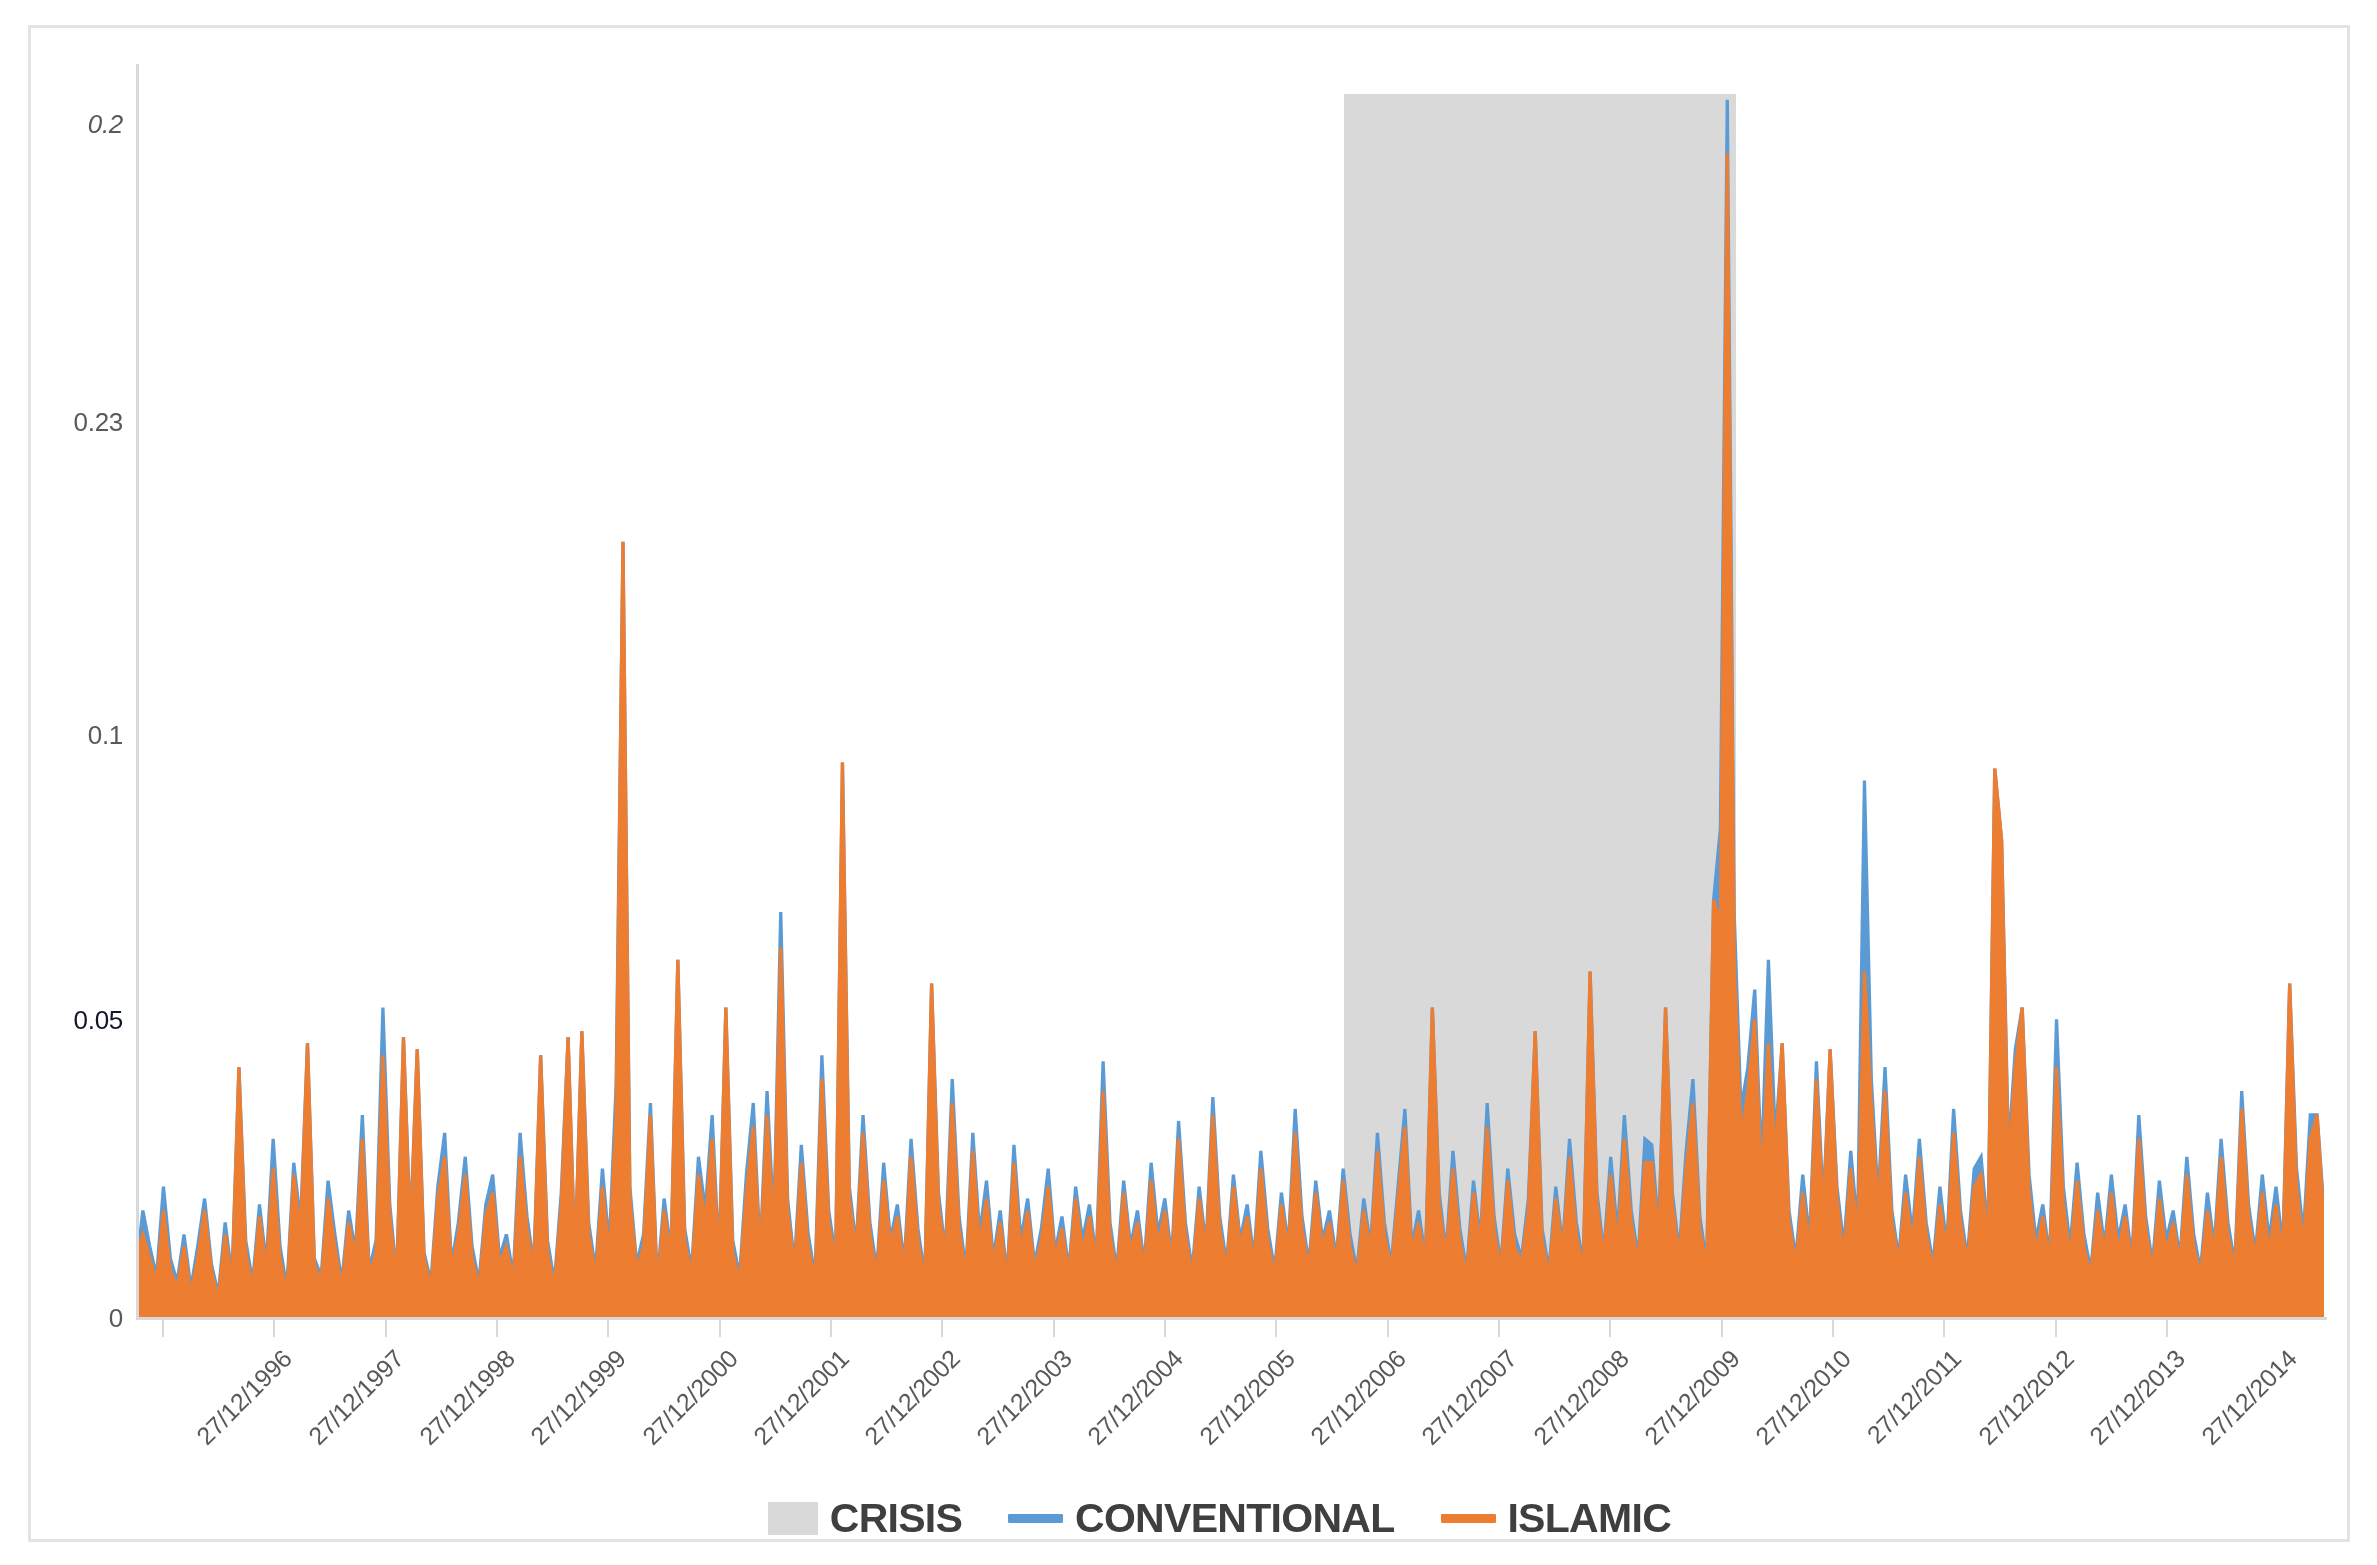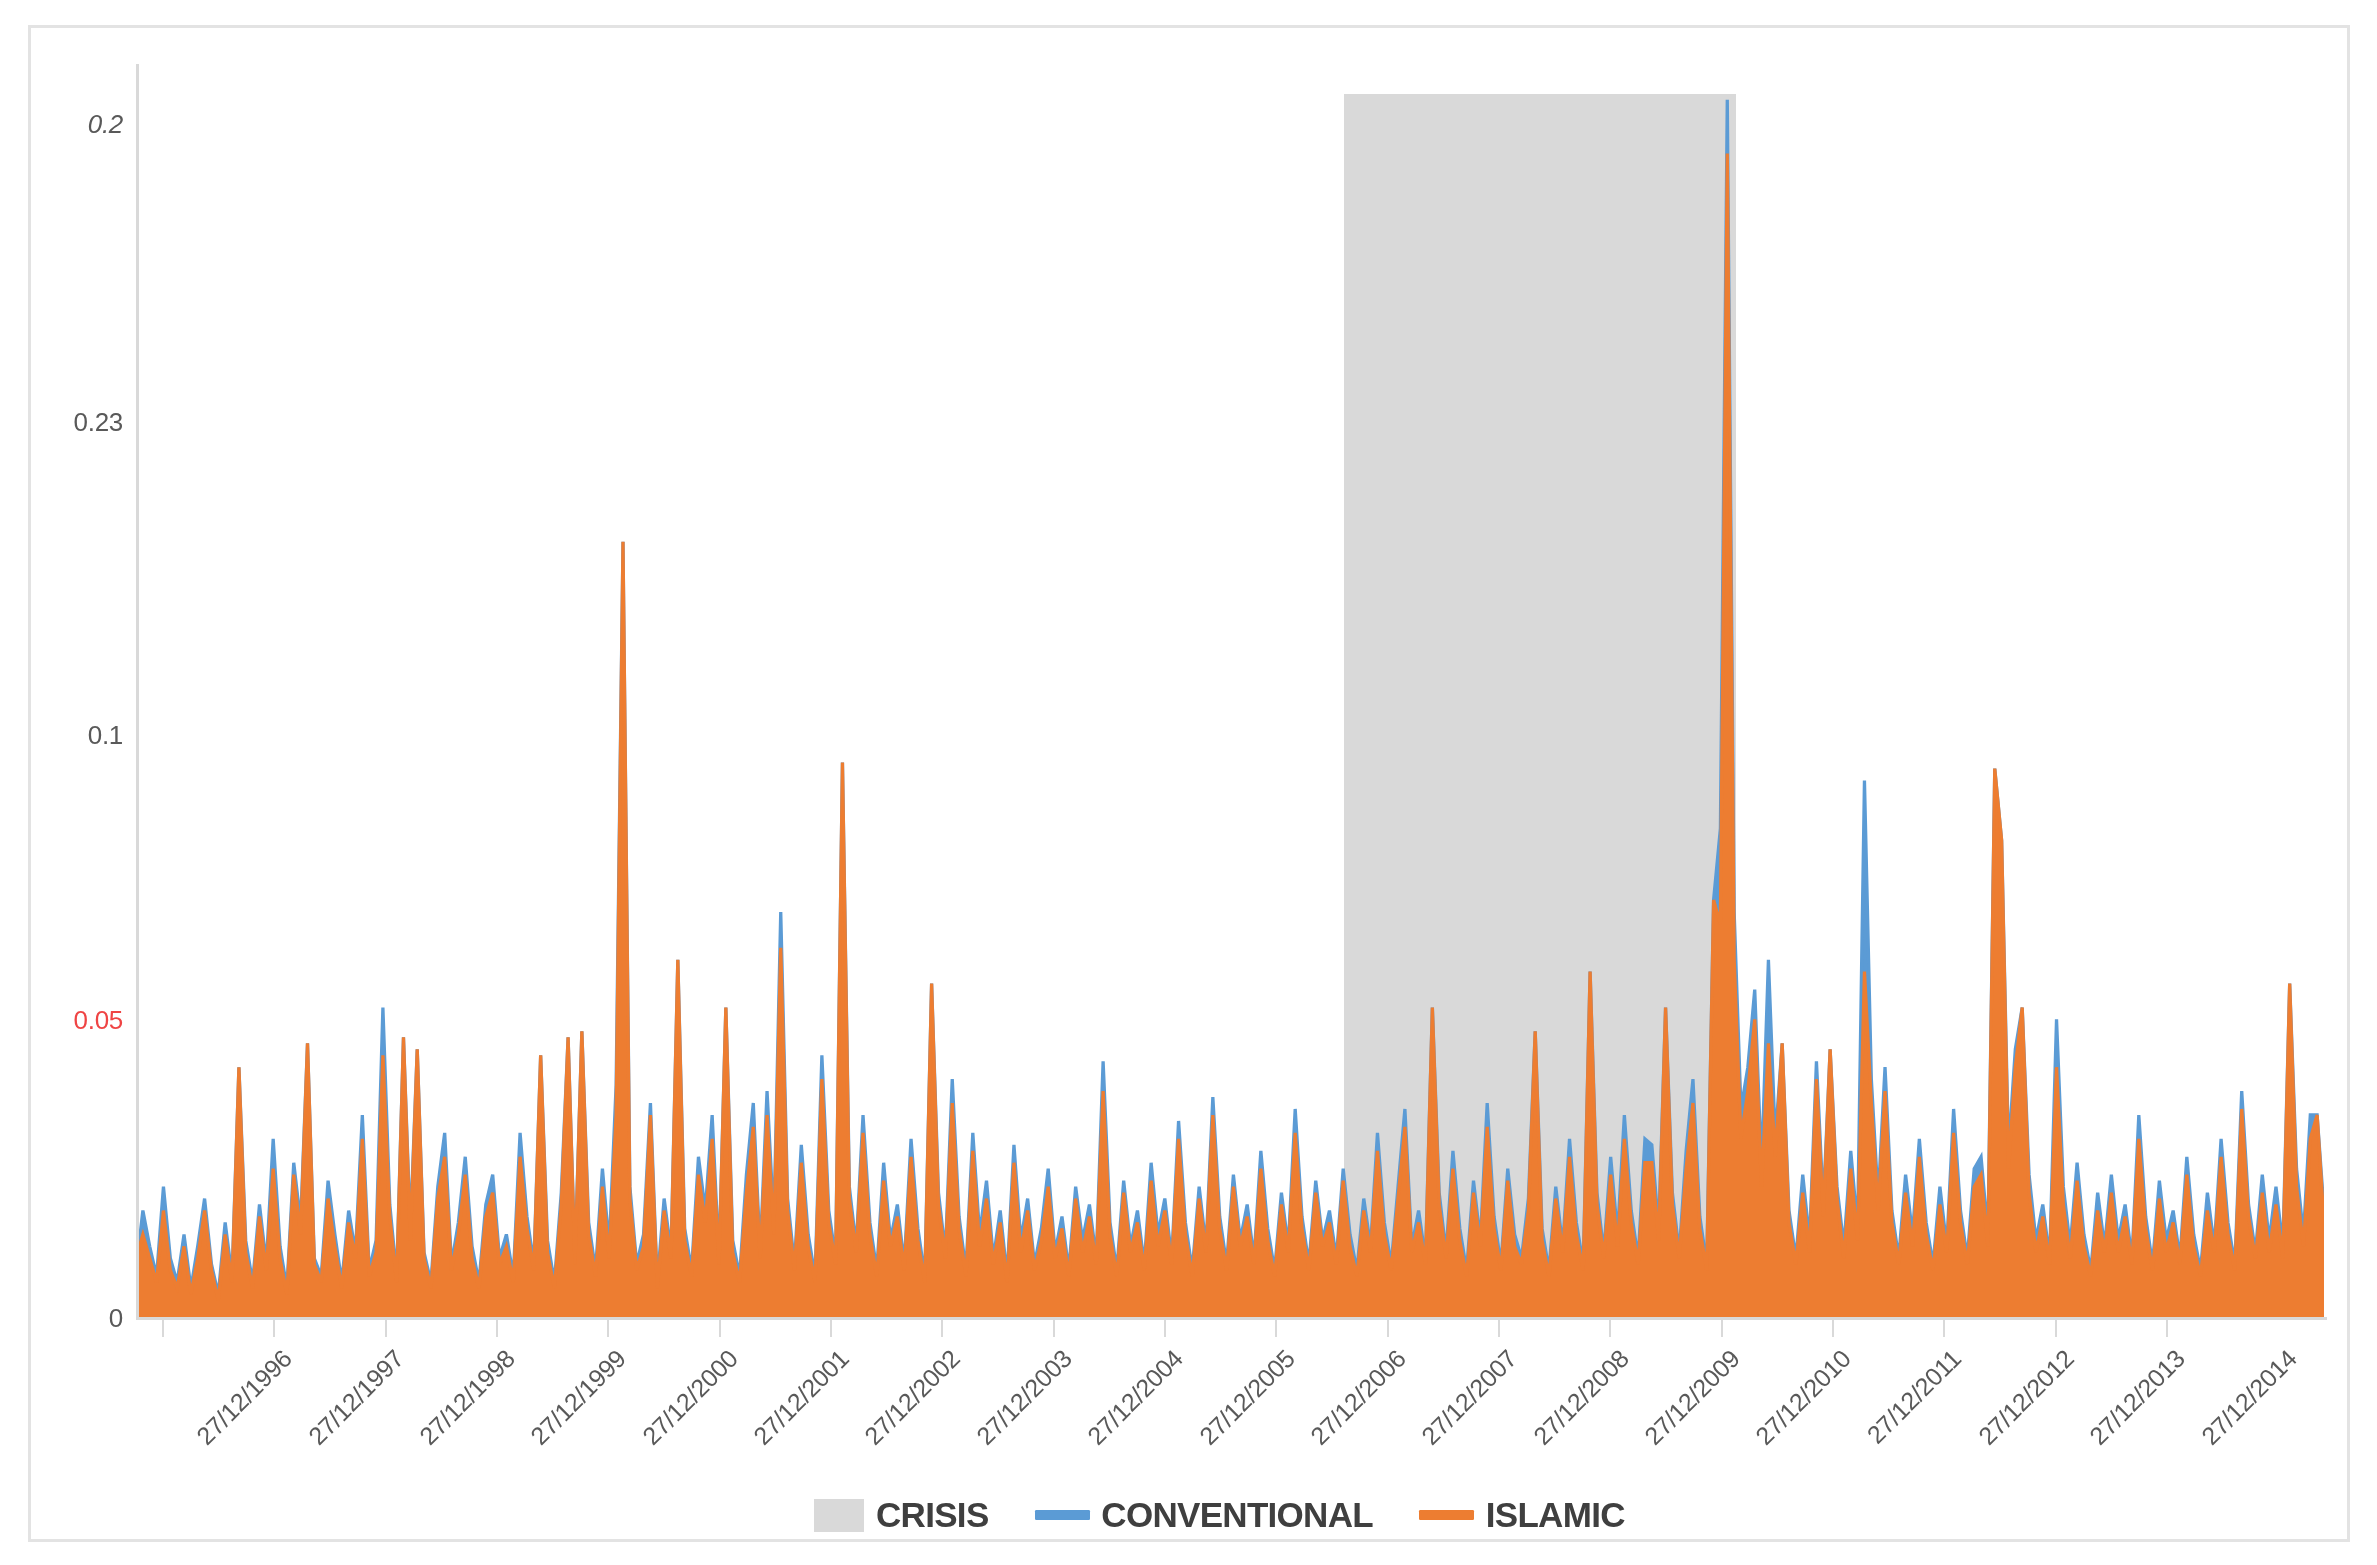--- a/index.html
+++ b/index.html
@@ -111,36 +111,36 @@
     width: 50px;
     height: 33px;
     background: #d9d9d9;
   }
   .legend-swatch-line {
     width: 55px;
     height: 9.8px;
     border-radius: 1.3px;
   }
   .legend-label {
-    font-size: 35px;
+    font-size: 41px;
     font-weight: bold;
     color: #3f3f3f;
     letter-spacing: -0.7px;
     font-family: "Liberation Sans", sans-serif;
   }
 </style>
 </head>
 <body>
 
 <div id="root">
   <div id="chart-frame">
 
     <div id="y-tick-labels">
         <div class="ytick-label" style="top: 1290px; color: rgb(89, 89, 89);">0</div>
-        <div class="ytick-label" style="top: 992px; color: #ef4444;">0.05</div>
+        <div class="ytick-label" style="top: 992px; color: #0f172a;">0.05</div>
         <div class="ytick-label" style="top: 707px; color: rgb(89, 89, 89);">0.1</div>
         <div class="ytick-label" style="top: 394px; color: rgb(89, 89, 89);">0.23</div>
         <div class="ytick-label" style="top: 96px; color: rgb(89, 89, 89); font-style: italic;">0.2</div>
       </div>
 
     <div id="plot-area">
       <div id="crisis-band" class="crisis-band" style="left: 1208px; width: 392px; top: 30px; height: 1224px; background: rgb(217, 217, 217);"></div>
       <svg id="series-svg" viewBox="0 0 3340 1915" preserveAspectRatio="none">
         <path id="series-conventional" d="M 0 1915.0 L 0.0 1842.0 L 10.5 1750.9 L 20.9 1805.6 L 31.4 1851.2 L 41.9 1714.4 L 52.4 1823.8 L 62.8 1860.3 L 73.3 1787.3 L 83.8 1869.4 L 94.2 1805.6 L 104.7 1732.6 L 115.2 1832.9 L 125.6 1878.5 L 136.1 1769.1 L 146.6 1851.2 L 157.1 1532.0 L 167.5 1796.5 L 178.0 1860.3 L 188.5 1741.7 L 198.9 1832.9 L 209.4 1641.4 L 219.9 1805.6 L 230.3 1869.4 L 240.8 1677.9 L 251.3 1769.1 L 261.8 1495.5 L 272.2 1823.8 L 282.7 1851.2 L 293.2 1705.3 L 303.6 1787.3 L 314.1 1860.3 L 324.6 1750.9 L 335.0 1814.7 L 345.5 1605.0 L 356.0 1842.0 L 366.5 1796.5 L 376.9 1440.8 L 387.4 1741.7 L 397.9 1851.2 L 408.3 1486.4 L 418.8 1778.2 L 429.3 1504.6 L 439.7 1814.7 L 450.2 1860.3 L 460.7 1714.4 L 471.2 1632.3 L 481.6 1832.9 L 492.1 1769.1 L 502.6 1668.8 L 513.0 1805.6 L 523.5 1860.3 L 534.0 1741.7 L 544.5 1696.1 L 554.9 1823.8 L 565.4 1787.3 L 575.9 1851.2 L 586.3 1632.3 L 596.8 1760.0 L 607.3 1832.9 L 617.7 1513.8 L 628.2 1796.5 L 638.7 1860.3 L 649.2 1723.5 L 659.6 1486.4 L 670.1 1823.8 L 680.6 1477.3 L 691.0 1769.1 L 701.5 1842.0 L 712.0 1687.0 L 722.4 1805.6 L 732.9 1559.4 L 743.4 729.5 L 753.9 1714.4 L 764.3 1832.9 L 774.8 1787.3 L 785.3 1586.7 L 795.7 1860.3 L 806.2 1732.6 L 816.7 1814.7 L 827.1 1367.9 L 837.6 1778.2 L 848.1 1842.0 L 858.6 1668.8 L 869.0 1750.9 L 879.5 1605.0 L 890.0 1823.8 L 900.4 1440.8 L 910.9 1796.5 L 921.4 1851.2 L 931.8 1696.1 L 942.3 1586.7 L 952.8 1814.7 L 963.3 1568.5 L 973.7 1769.1 L 984.2 1294.9 L 994.7 1732.6 L 1005.1 1832.9 L 1015.6 1650.5 L 1026.1 1787.3 L 1036.6 1851.2 L 1047.0 1513.8 L 1057.5 1750.9 L 1068.0 1823.8 L 1078.4 1066.9 L 1088.9 1714.4 L 1099.4 1805.6 L 1109.8 1605.0 L 1120.3 1769.1 L 1130.8 1842.0 L 1141.3 1677.9 L 1151.7 1796.5 L 1162.2 1741.7 L 1172.7 1832.9 L 1183.1 1641.4 L 1193.6 1778.2 L 1204.1 1851.2 L 1214.5 1404.3 L 1225.0 1723.5 L 1235.5 1814.7 L 1246.0 1550.2 L 1256.4 1760.0 L 1266.9 1842.0 L 1277.4 1632.3 L 1287.8 1787.3 L 1298.3 1705.3 L 1308.8 1823.8 L 1319.2 1750.9 L 1329.7 1851.2 L 1340.2 1650.5 L 1350.7 1796.5 L 1361.1 1732.6 L 1371.6 1832.9 L 1382.1 1778.2 L 1392.5 1687.0 L 1403.0 1814.7 L 1413.5 1760.0 L 1423.9 1842.0 L 1434.4 1714.4 L 1444.9 1796.5 L 1455.4 1741.7 L 1465.8 1823.8 L 1476.3 1522.9 L 1486.8 1769.1 L 1497.2 1842.0 L 1507.7 1705.3 L 1518.2 1805.6 L 1528.7 1750.9 L 1539.1 1832.9 L 1549.6 1677.9 L 1560.1 1787.3 L 1570.5 1732.6 L 1581.0 1823.8 L 1591.5 1614.1 L 1601.9 1769.1 L 1612.4 1842.0 L 1622.9 1714.4 L 1633.4 1805.6 L 1643.8 1577.6 L 1654.3 1760.0 L 1664.8 1832.9 L 1675.2 1696.1 L 1685.7 1796.5 L 1696.2 1741.7 L 1706.6 1823.8 L 1717.1 1659.7 L 1727.6 1778.2 L 1738.1 1842.0 L 1748.5 1723.5 L 1759.0 1805.6 L 1769.5 1595.8 L 1779.9 1760.0 L 1790.4 1832.9 L 1800.9 1705.3 L 1811.3 1796.5 L 1821.8 1750.9 L 1832.3 1823.8 L 1842.8 1687.0 L 1853.2 1787.3 L 1863.7 1842.0 L 1874.2 1732.6 L 1884.6 1805.6 L 1895.1 1632.3 L 1905.6 1769.1 L 1916.1 1832.9 L 1926.5 1714.4 L 1937.0 1595.8 L 1947.5 1805.6 L 1957.9 1750.9 L 1968.4 1823.8 L 1978.9 1440.8 L 1989.3 1723.5 L 1999.8 1814.7 L 2010.3 1659.7 L 2020.8 1778.2 L 2031.2 1842.0 L 2041.7 1705.3 L 2052.2 1796.5 L 2062.6 1586.7 L 2073.1 1760.0 L 2083.6 1832.9 L 2094.0 1687.0 L 2104.5 1787.3 L 2115.0 1823.8 L 2125.5 1732.6 L 2135.9 1477.3 L 2146.4 1778.2 L 2156.9 1842.0 L 2167.3 1714.4 L 2177.8 1805.6 L 2188.3 1641.4 L 2198.7 1769.1 L 2209.2 1832.9 L 2219.7 1386.1 L 2230.2 1723.5 L 2240.6 1814.7 L 2251.1 1668.8 L 2261.6 1787.3 L 2272.0 1605.0 L 2282.5 1750.9 L 2293.0 1823.8 L 2303.4 1641.4 L 2313.9 1650.5 L 2324.4 1778.2 L 2334.9 1440.8 L 2345.3 1723.5 L 2355.8 1814.7 L 2366.3 1659.7 L 2376.7 1550.2 L 2387.2 1760.0 L 2397.7 1832.9 L 2408.2 1276.7 L 2418.6 1167.2 L 2429.1 54.7 L 2439.6 1294.9 L 2450.0 1595.8 L 2460.5 1532.0 L 2471.0 1413.5 L 2481.4 1687.0 L 2491.9 1367.9 L 2502.4 1641.4 L 2512.9 1495.5 L 2523.3 1750.9 L 2533.8 1823.8 L 2544.3 1696.1 L 2554.7 1796.5 L 2565.2 1522.9 L 2575.7 1741.7 L 2586.1 1504.6 L 2596.6 1714.4 L 2607.1 1805.6 L 2617.6 1659.7 L 2628.0 1778.2 L 2638.5 1094.3 L 2649.0 1550.2 L 2659.4 1732.6 L 2669.9 1532.0 L 2680.4 1750.9 L 2690.8 1823.8 L 2701.3 1696.1 L 2711.8 1787.3 L 2722.3 1641.4 L 2732.7 1769.1 L 2743.2 1832.9 L 2753.7 1714.4 L 2764.1 1805.6 L 2774.6 1595.8 L 2785.1 1750.9 L 2795.5 1823.8 L 2806.0 1687.0 L 2816.5 1668.8 L 2827.0 1787.3 L 2837.4 1076.0 L 2847.9 1185.5 L 2858.4 1659.7 L 2868.8 1504.6 L 2879.3 1440.8 L 2889.8 1696.1 L 2900.3 1796.5 L 2910.7 1741.7 L 2921.2 1823.8 L 2931.7 1459.0 L 2942.1 1714.4 L 2952.6 1805.6 L 2963.1 1677.9 L 2973.5 1787.3 L 2984.0 1842.0 L 2994.5 1723.5 L 3005.0 1805.6 L 3015.4 1696.1 L 3025.9 1796.5 L 3036.4 1741.7 L 3046.8 1823.8 L 3057.3 1605.0 L 3067.8 1760.0 L 3078.2 1832.9 L 3088.7 1705.3 L 3099.2 1796.5 L 3109.7 1750.9 L 3120.1 1823.8 L 3130.6 1668.8 L 3141.1 1787.3 L 3151.5 1842.0 L 3162.0 1723.5 L 3172.5 1805.6 L 3182.9 1641.4 L 3193.4 1769.1 L 3203.9 1832.9 L 3214.4 1568.5 L 3224.8 1741.7 L 3235.3 1814.7 L 3245.8 1696.1 L 3256.2 1796.5 L 3266.7 1714.4 L 3277.2 1805.6 L 3287.6 1404.3 L 3298.1 1687.0 L 3308.6 1787.3 L 3319.1 1605.0 L 3329.5 1605.0 L 3340.0 1750.9 L 3340.0 1915.0 Z" fill="#5b9bd5" stroke="#5b9bd5" stroke-width="5"></path>
         <path id="series-islamic" d="M 0 1915.0 L 0.0 1823.8 L 10.5 1787.3 L 20.9 1823.8 L 31.4 1860.3 L 41.9 1750.9 L 52.4 1842.0 L 62.8 1869.4 L 73.3 1805.6 L 83.8 1878.5 L 94.2 1823.8 L 104.7 1750.9 L 115.2 1842.0 L 125.6 1887.6 L 136.1 1787.3 L 146.6 1860.3 L 157.1 1532.0 L 167.5 1814.7 L 178.0 1869.4 L 188.5 1760.0 L 198.9 1842.0 L 209.4 1687.0 L 219.9 1823.8 L 230.3 1878.5 L 240.8 1696.1 L 251.3 1787.3 L 261.8 1495.5 L 272.2 1832.9 L 282.7 1860.3 L 293.2 1732.6 L 303.6 1805.6 L 314.1 1869.4 L 324.6 1769.1 L 335.0 1823.8 L 345.5 1641.4 L 356.0 1851.2 L 366.5 1814.7 L 376.9 1513.8 L 387.4 1760.0 L 397.9 1860.3 L 408.3 1486.4 L 418.8 1796.5 L 429.3 1504.6 L 439.7 1823.8 L 450.2 1869.4 L 460.7 1732.6 L 471.2 1668.8 L 481.6 1842.0 L 492.1 1787.3 L 502.6 1696.1 L 513.0 1823.8 L 523.5 1869.4 L 534.0 1760.0 L 544.5 1723.5 L 554.9 1832.9 L 565.4 1805.6 L 575.9 1860.3 L 586.3 1668.8 L 596.8 1778.2 L 607.3 1842.0 L 617.7 1513.8 L 628.2 1814.7 L 638.7 1869.4 L 649.2 1741.7 L 659.6 1486.4 L 670.1 1832.9 L 680.6 1477.3 L 691.0 1787.3 L 701.5 1851.2 L 712.0 1714.4 L 722.4 1823.8 L 732.9 1605.0 L 743.4 729.5 L 753.9 1732.6 L 764.3 1842.0 L 774.8 1805.6 L 785.3 1605.0 L 795.7 1869.4 L 806.2 1750.9 L 816.7 1823.8 L 827.1 1367.9 L 837.6 1796.5 L 848.1 1851.2 L 858.6 1696.1 L 869.0 1769.1 L 879.5 1641.4 L 890.0 1832.9 L 900.4 1440.8 L 910.9 1814.7 L 921.4 1860.3 L 931.8 1723.5 L 942.3 1623.2 L 952.8 1823.8 L 963.3 1605.0 L 973.7 1787.3 L 984.2 1349.6 L 994.7 1750.9 L 1005.1 1842.0 L 1015.6 1677.9 L 1026.1 1805.6 L 1036.6 1860.3 L 1047.0 1550.2 L 1057.5 1769.1 L 1068.0 1832.9 L 1078.4 1066.9 L 1088.9 1732.6 L 1099.4 1814.7 L 1109.8 1632.3 L 1120.3 1787.3 L 1130.8 1851.2 L 1141.3 1705.3 L 1151.7 1805.6 L 1162.2 1760.0 L 1172.7 1842.0 L 1183.1 1668.8 L 1193.6 1796.5 L 1204.1 1860.3 L 1214.5 1404.3 L 1225.0 1741.7 L 1235.5 1823.8 L 1246.0 1586.7 L 1256.4 1778.2 L 1266.9 1851.2 L 1277.4 1659.7 L 1287.8 1805.6 L 1298.3 1732.6 L 1308.8 1832.9 L 1319.2 1769.1 L 1329.7 1860.3 L 1340.2 1677.9 L 1350.7 1814.7 L 1361.1 1750.9 L 1371.6 1842.0 L 1382.1 1796.5 L 1392.5 1714.4 L 1403.0 1823.8 L 1413.5 1778.2 L 1423.9 1851.2 L 1434.4 1732.6 L 1444.9 1814.7 L 1455.4 1760.0 L 1465.8 1832.9 L 1476.3 1568.5 L 1486.8 1787.3 L 1497.2 1851.2 L 1507.7 1723.5 L 1518.2 1814.7 L 1528.7 1769.1 L 1539.1 1842.0 L 1549.6 1705.3 L 1560.1 1805.6 L 1570.5 1750.9 L 1581.0 1832.9 L 1591.5 1641.4 L 1601.9 1787.3 L 1612.4 1851.2 L 1622.9 1732.6 L 1633.4 1814.7 L 1643.8 1605.0 L 1654.3 1778.2 L 1664.8 1842.0 L 1675.2 1714.4 L 1685.7 1805.6 L 1696.2 1760.0 L 1706.6 1832.9 L 1717.1 1687.0 L 1727.6 1796.5 L 1738.1 1851.2 L 1748.5 1741.7 L 1759.0 1814.7 L 1769.5 1632.3 L 1779.9 1778.2 L 1790.4 1842.0 L 1800.9 1723.5 L 1811.3 1805.6 L 1821.8 1769.1 L 1832.3 1832.9 L 1842.8 1705.3 L 1853.2 1805.6 L 1863.7 1851.2 L 1874.2 1750.9 L 1884.6 1814.7 L 1895.1 1659.7 L 1905.6 1787.3 L 1916.1 1842.0 L 1926.5 1732.6 L 1937.0 1623.2 L 1947.5 1814.7 L 1957.9 1769.1 L 1968.4 1832.9 L 1978.9 1440.8 L 1989.3 1741.7 L 1999.8 1823.8 L 2010.3 1687.0 L 2020.8 1796.5 L 2031.2 1851.2 L 2041.7 1723.5 L 2052.2 1805.6 L 2062.6 1623.2 L 2073.1 1778.2 L 2083.6 1842.0 L 2094.0 1705.3 L 2104.5 1805.6 L 2115.0 1832.9 L 2125.5 1750.9 L 2135.9 1477.3 L 2146.4 1796.5 L 2156.9 1851.2 L 2167.3 1732.6 L 2177.8 1814.7 L 2188.3 1668.8 L 2198.7 1787.3 L 2209.2 1842.0 L 2219.7 1386.1 L 2230.2 1741.7 L 2240.6 1823.8 L 2251.1 1696.1 L 2261.6 1805.6 L 2272.0 1641.4 L 2282.5 1769.1 L 2293.0 1832.9 L 2303.4 1677.9 L 2313.9 1677.9 L 2324.4 1796.5 L 2334.9 1440.8 L 2345.3 1741.7 L 2355.8 1823.8 L 2366.3 1687.0 L 2376.7 1586.7 L 2387.2 1778.2 L 2397.7 1842.0 L 2408.2 1276.7 L 2418.6 1313.1 L 2429.1 136.8 L 2439.6 1367.9 L 2450.0 1641.4 L 2460.5 1568.5 L 2471.0 1459.0 L 2481.4 1714.4 L 2491.9 1495.5 L 2502.4 1668.8 L 2512.9 1495.5 L 2523.3 1769.1 L 2533.8 1832.9 L 2544.3 1723.5 L 2554.7 1814.7 L 2565.2 1550.2 L 2575.7 1760.0 L 2586.1 1504.6 L 2596.6 1732.6 L 2607.1 1823.8 L 2617.6 1687.0 L 2628.0 1796.5 L 2638.5 1386.1 L 2649.0 1586.7 L 2659.4 1750.9 L 2669.9 1568.5 L 2680.4 1769.1 L 2690.8 1832.9 L 2701.3 1723.5 L 2711.8 1805.6 L 2722.3 1668.8 L 2732.7 1787.3 L 2743.2 1842.0 L 2753.7 1741.7 L 2764.1 1814.7 L 2774.6 1632.3 L 2785.1 1769.1 L 2795.5 1832.9 L 2806.0 1714.4 L 2816.5 1696.1 L 2827.0 1805.6 L 2837.4 1076.0 L 2847.9 1185.5 L 2858.4 1687.0 L 2868.8 1532.0 L 2879.3 1440.8 L 2889.8 1723.5 L 2900.3 1814.7 L 2910.7 1760.0 L 2921.2 1832.9 L 2931.7 1532.0 L 2942.1 1741.7 L 2952.6 1823.8 L 2963.1 1705.3 L 2973.5 1805.6 L 2984.0 1851.2 L 2994.5 1750.9 L 3005.0 1814.7 L 3015.4 1723.5 L 3025.9 1814.7 L 3036.4 1760.0 L 3046.8 1832.9 L 3057.3 1641.4 L 3067.8 1778.2 L 3078.2 1842.0 L 3088.7 1732.6 L 3099.2 1814.7 L 3109.7 1769.1 L 3120.1 1832.9 L 3130.6 1696.1 L 3141.1 1805.6 L 3151.5 1851.2 L 3162.0 1750.9 L 3172.5 1814.7 L 3182.9 1668.8 L 3193.4 1787.3 L 3203.9 1842.0 L 3214.4 1595.8 L 3224.8 1760.0 L 3235.3 1823.8 L 3245.8 1723.5 L 3256.2 1814.7 L 3266.7 1741.7 L 3277.2 1823.8 L 3287.6 1404.3 L 3298.1 1714.4 L 3308.6 1805.6 L 3319.1 1641.4 L 3329.5 1605.0 L 3340.0 1769.1 L 3340.0 1915.0 Z" fill="#ed7d31" stroke="#ed7d31" stroke-width="5"></path>

